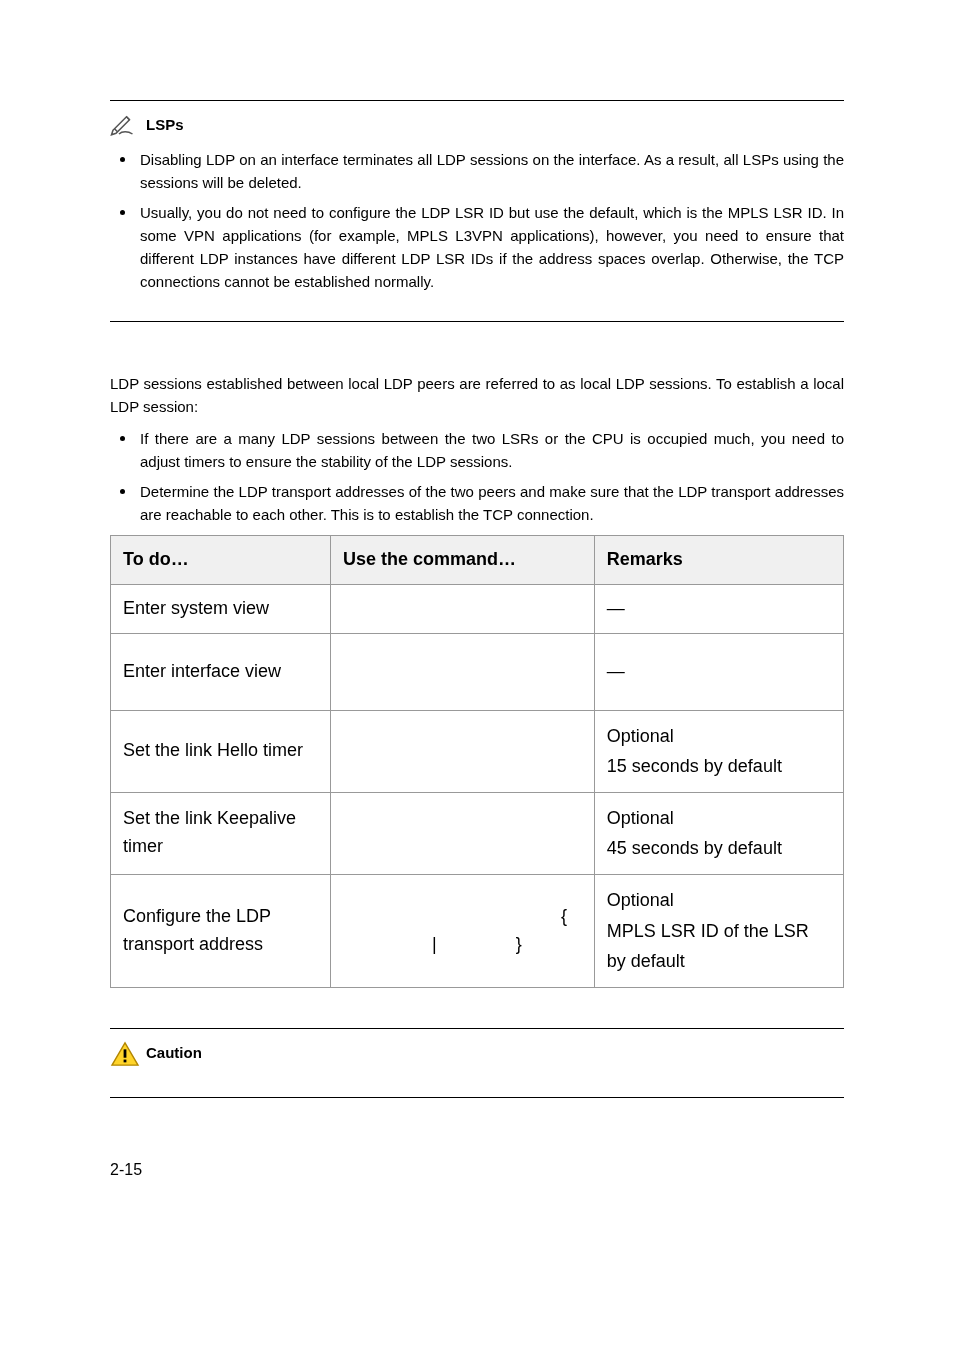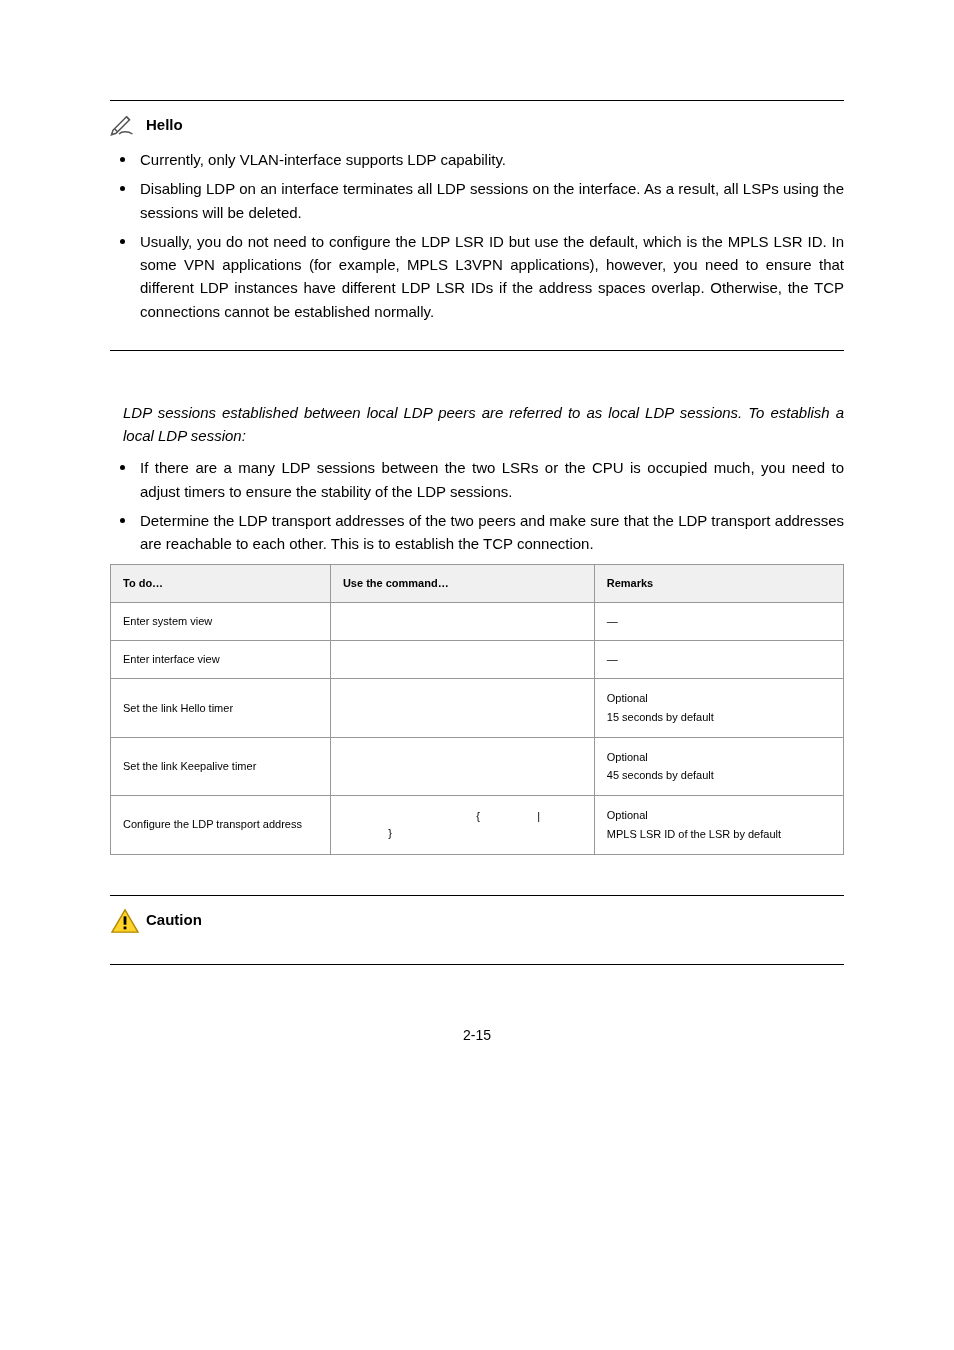--- a/index.html
+++ b/index.html
@@ -55,49 +55,47 @@
     position: absolute;
     left: 10px;
     top: 12px;
     width: 5px;
     height: 5px;
     background: #000;
     border-radius: 50%;
   }
 
   p.body {
-    margin: 0 0 6px 13px;
+    margin: 0 0 6px 0;
     text-align: justify;
-    font-style: italic;
   }
 
   
   table.steps {
     width: 100%;
     border-collapse: collapse;
     margin-top: 6px;
     margin-bottom: 40px;
-    font-size: 11px;
+    font-size: 18px;
   }
   table.steps th, table.steps td {
     border: 1px solid #999;
     padding: 10px 12px;
     text-align: left;
     vertical-align: middle;
   }
   table.steps thead th {
     background: #f0f0f0;
     font-weight: bold;
     height: 30px;
   }
   .cell-lines > div { line-height: 1.7; }
 
   .footer {
-    text-align: center;
-    font-size: 14px;
+    font-size: 16px;
     margin-top: 60px;
   }
 
   
   col.c1 { width: 30%; }
   col.c2 { width: 36%; }
   col.c3 { width: 34%; }
 </style>
 </head>
 <body>
@@ -107,24 +105,23 @@
   <div class="admon">
     <div class="admon-head">
       <span class="icon">
         <svg viewBox="0 0 40 30" width="30" height="24">
           <path d="M4 22 L22 4 L26 8 L8 26 L2 28 Z" fill="none" stroke="#555" stroke-width="2"></path>
           <path d="M6 20 L10 24" stroke="#555" stroke-width="2"></path>
           <path d="M12 27 C16 23 24 23 30 27" fill="none" stroke="#555" stroke-width="2"></path>
           <line x1="22" y1="4" x2="26" y2="8" stroke="#555" stroke-width="2"></line>
         </svg>
       </span>
-      <span class="label">Hello</span>
+      <span class="label">LSPs</span>
     </div>
     <ul class="bullets">
-      <li>Currently, only VLAN-interface supports LDP capability.</li>
       <li>Disabling LDP on an interface terminates all LDP sessions on the interface. As a result, all LSPs using the sessions will be deleted.</li>
       <li>Usually, you do not need to configure the LDP LSR ID but use the default, which is the MPLS LSR ID. In some VPN applications (for example, MPLS L3VPN applications), however, you need to ensure that different LDP instances have different LDP LSR IDs if the address spaces overlap. Otherwise, the TCP connections cannot be established normally.</li>
     </ul>
   </div>
 
   <p class="body">LDP sessions established between local LDP peers are referred to as local LDP sessions. To establish a local LDP session:</p>
 
   <ul class="bullets">
     <li>If there are a many LDP sessions between the two LSRs or the CPU is occupied much, you need to adjust timers to ensure the stability of the LDP sessions.</li>
     <li>Determine the LDP transport addresses of the two peers and make sure that the LDP transport addresses are reachable to each other. This is to establish the TCP connection.</li>

